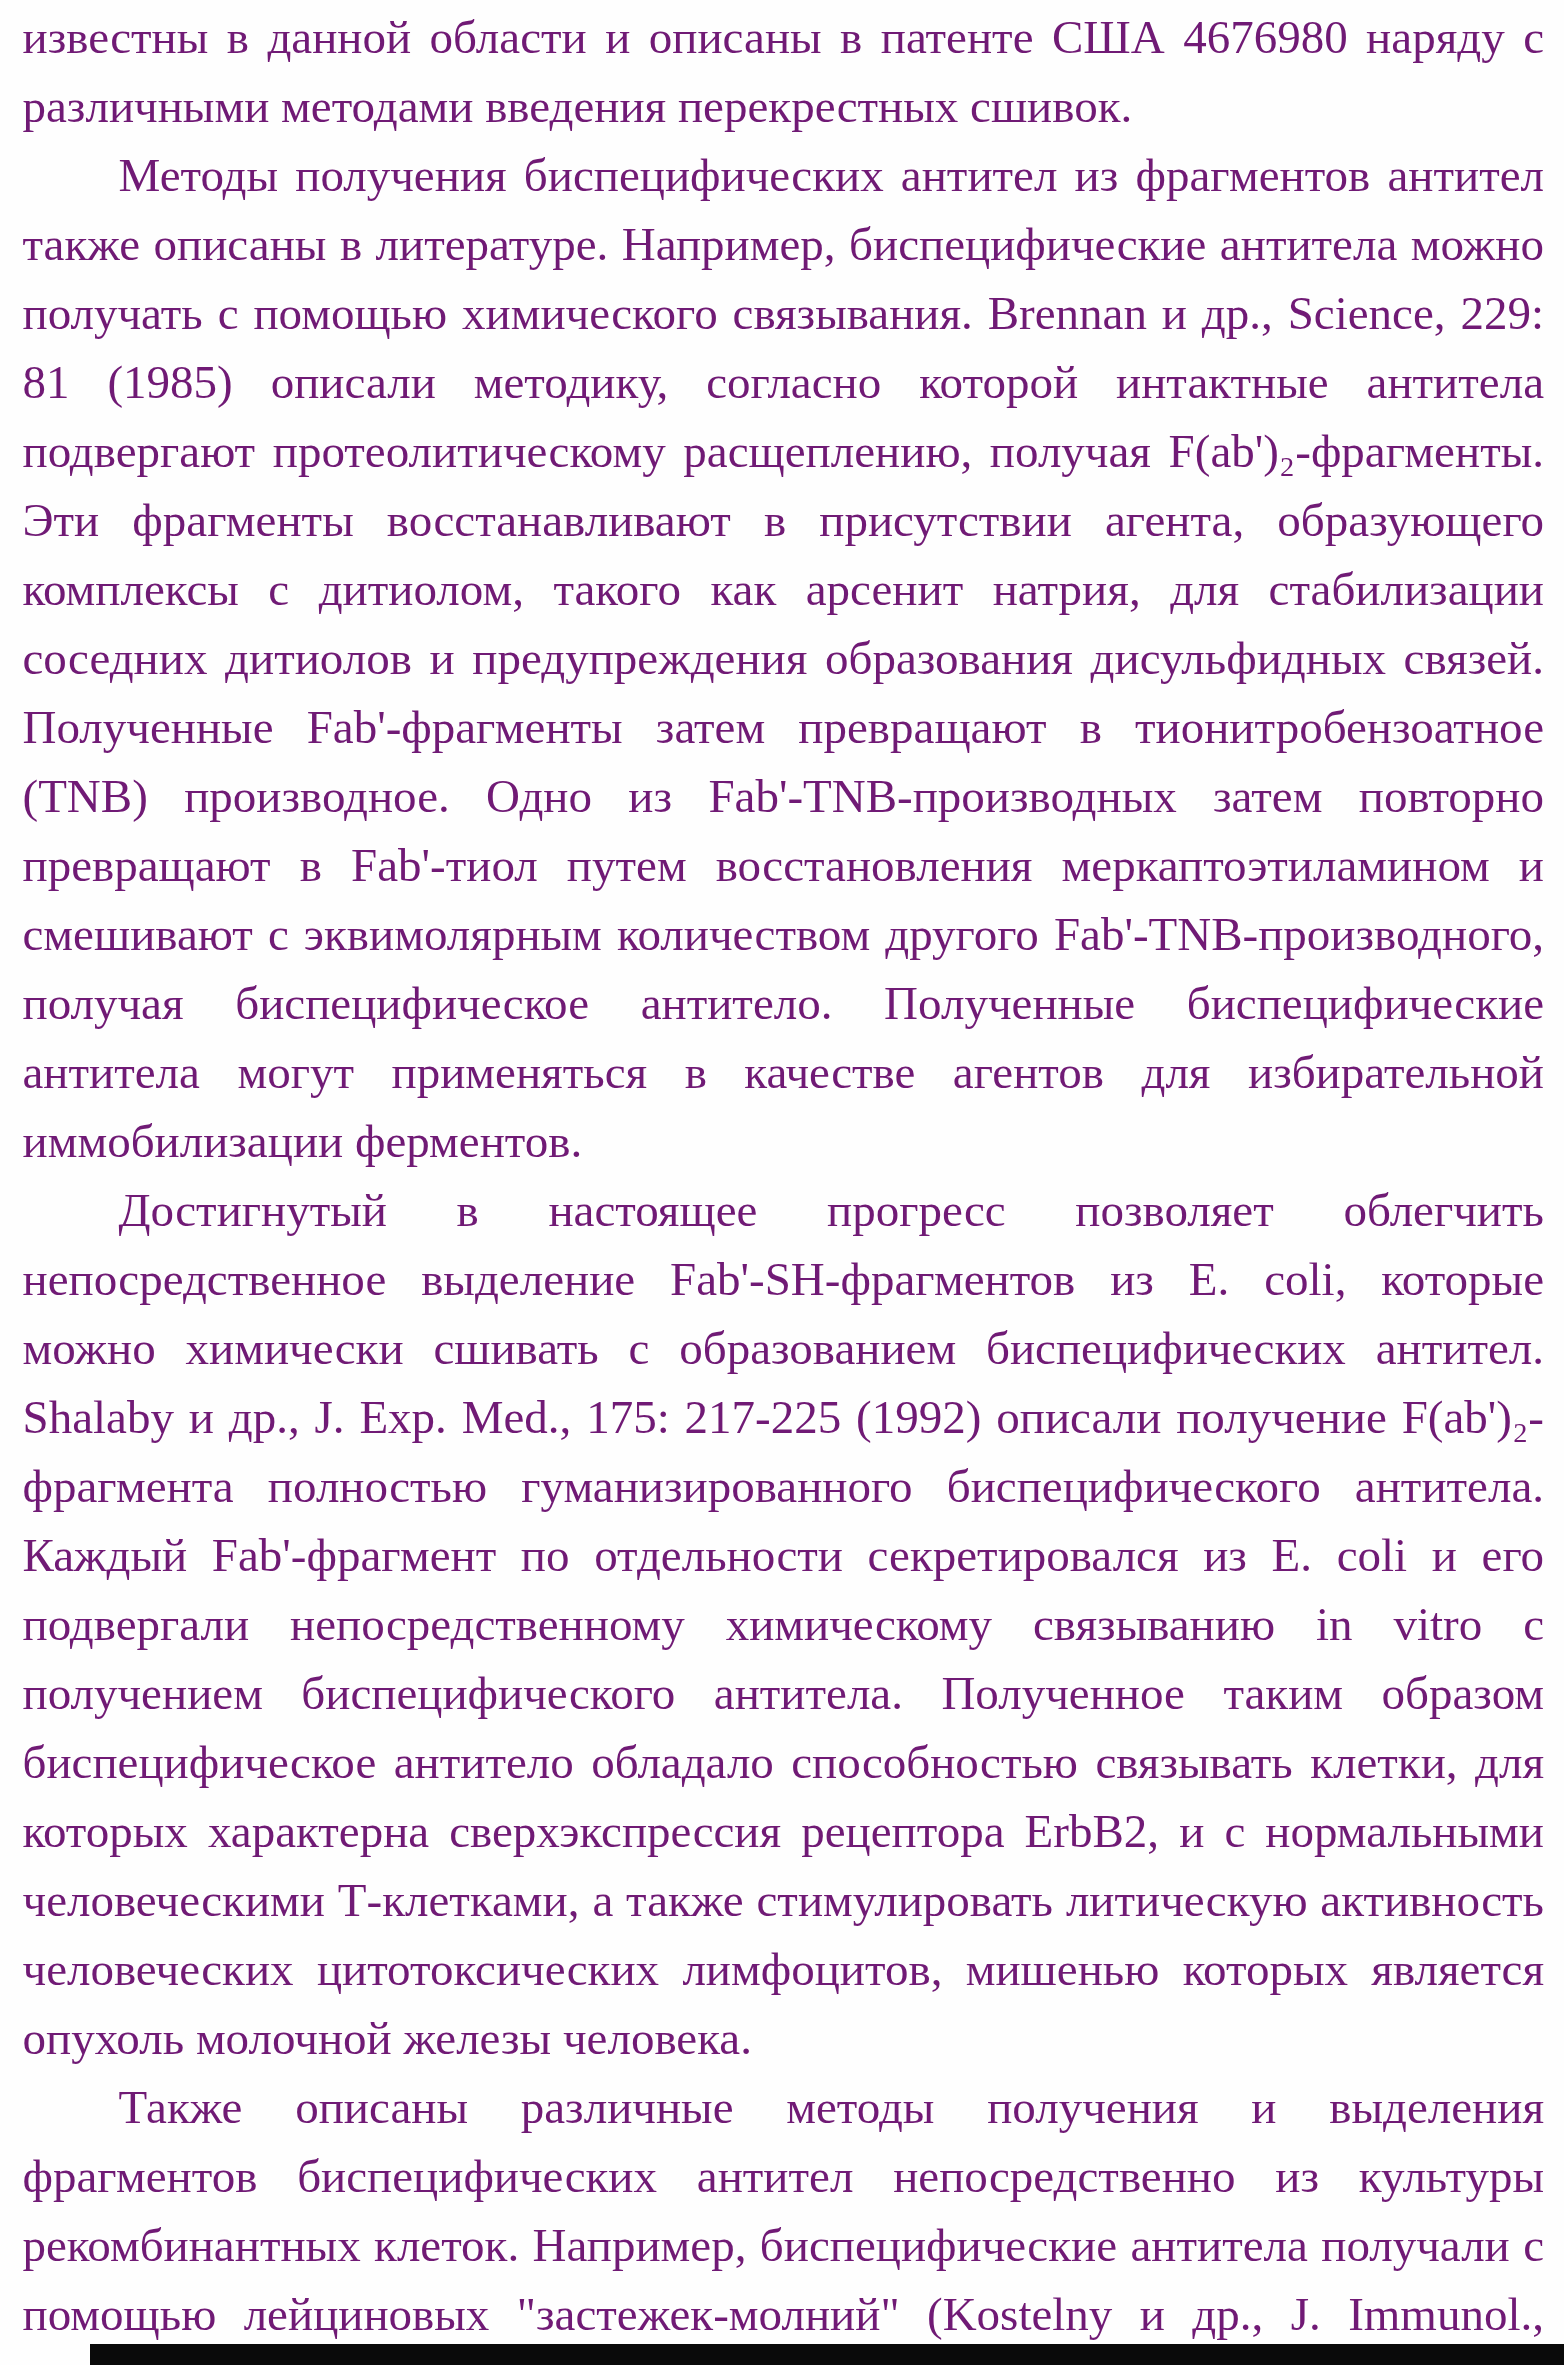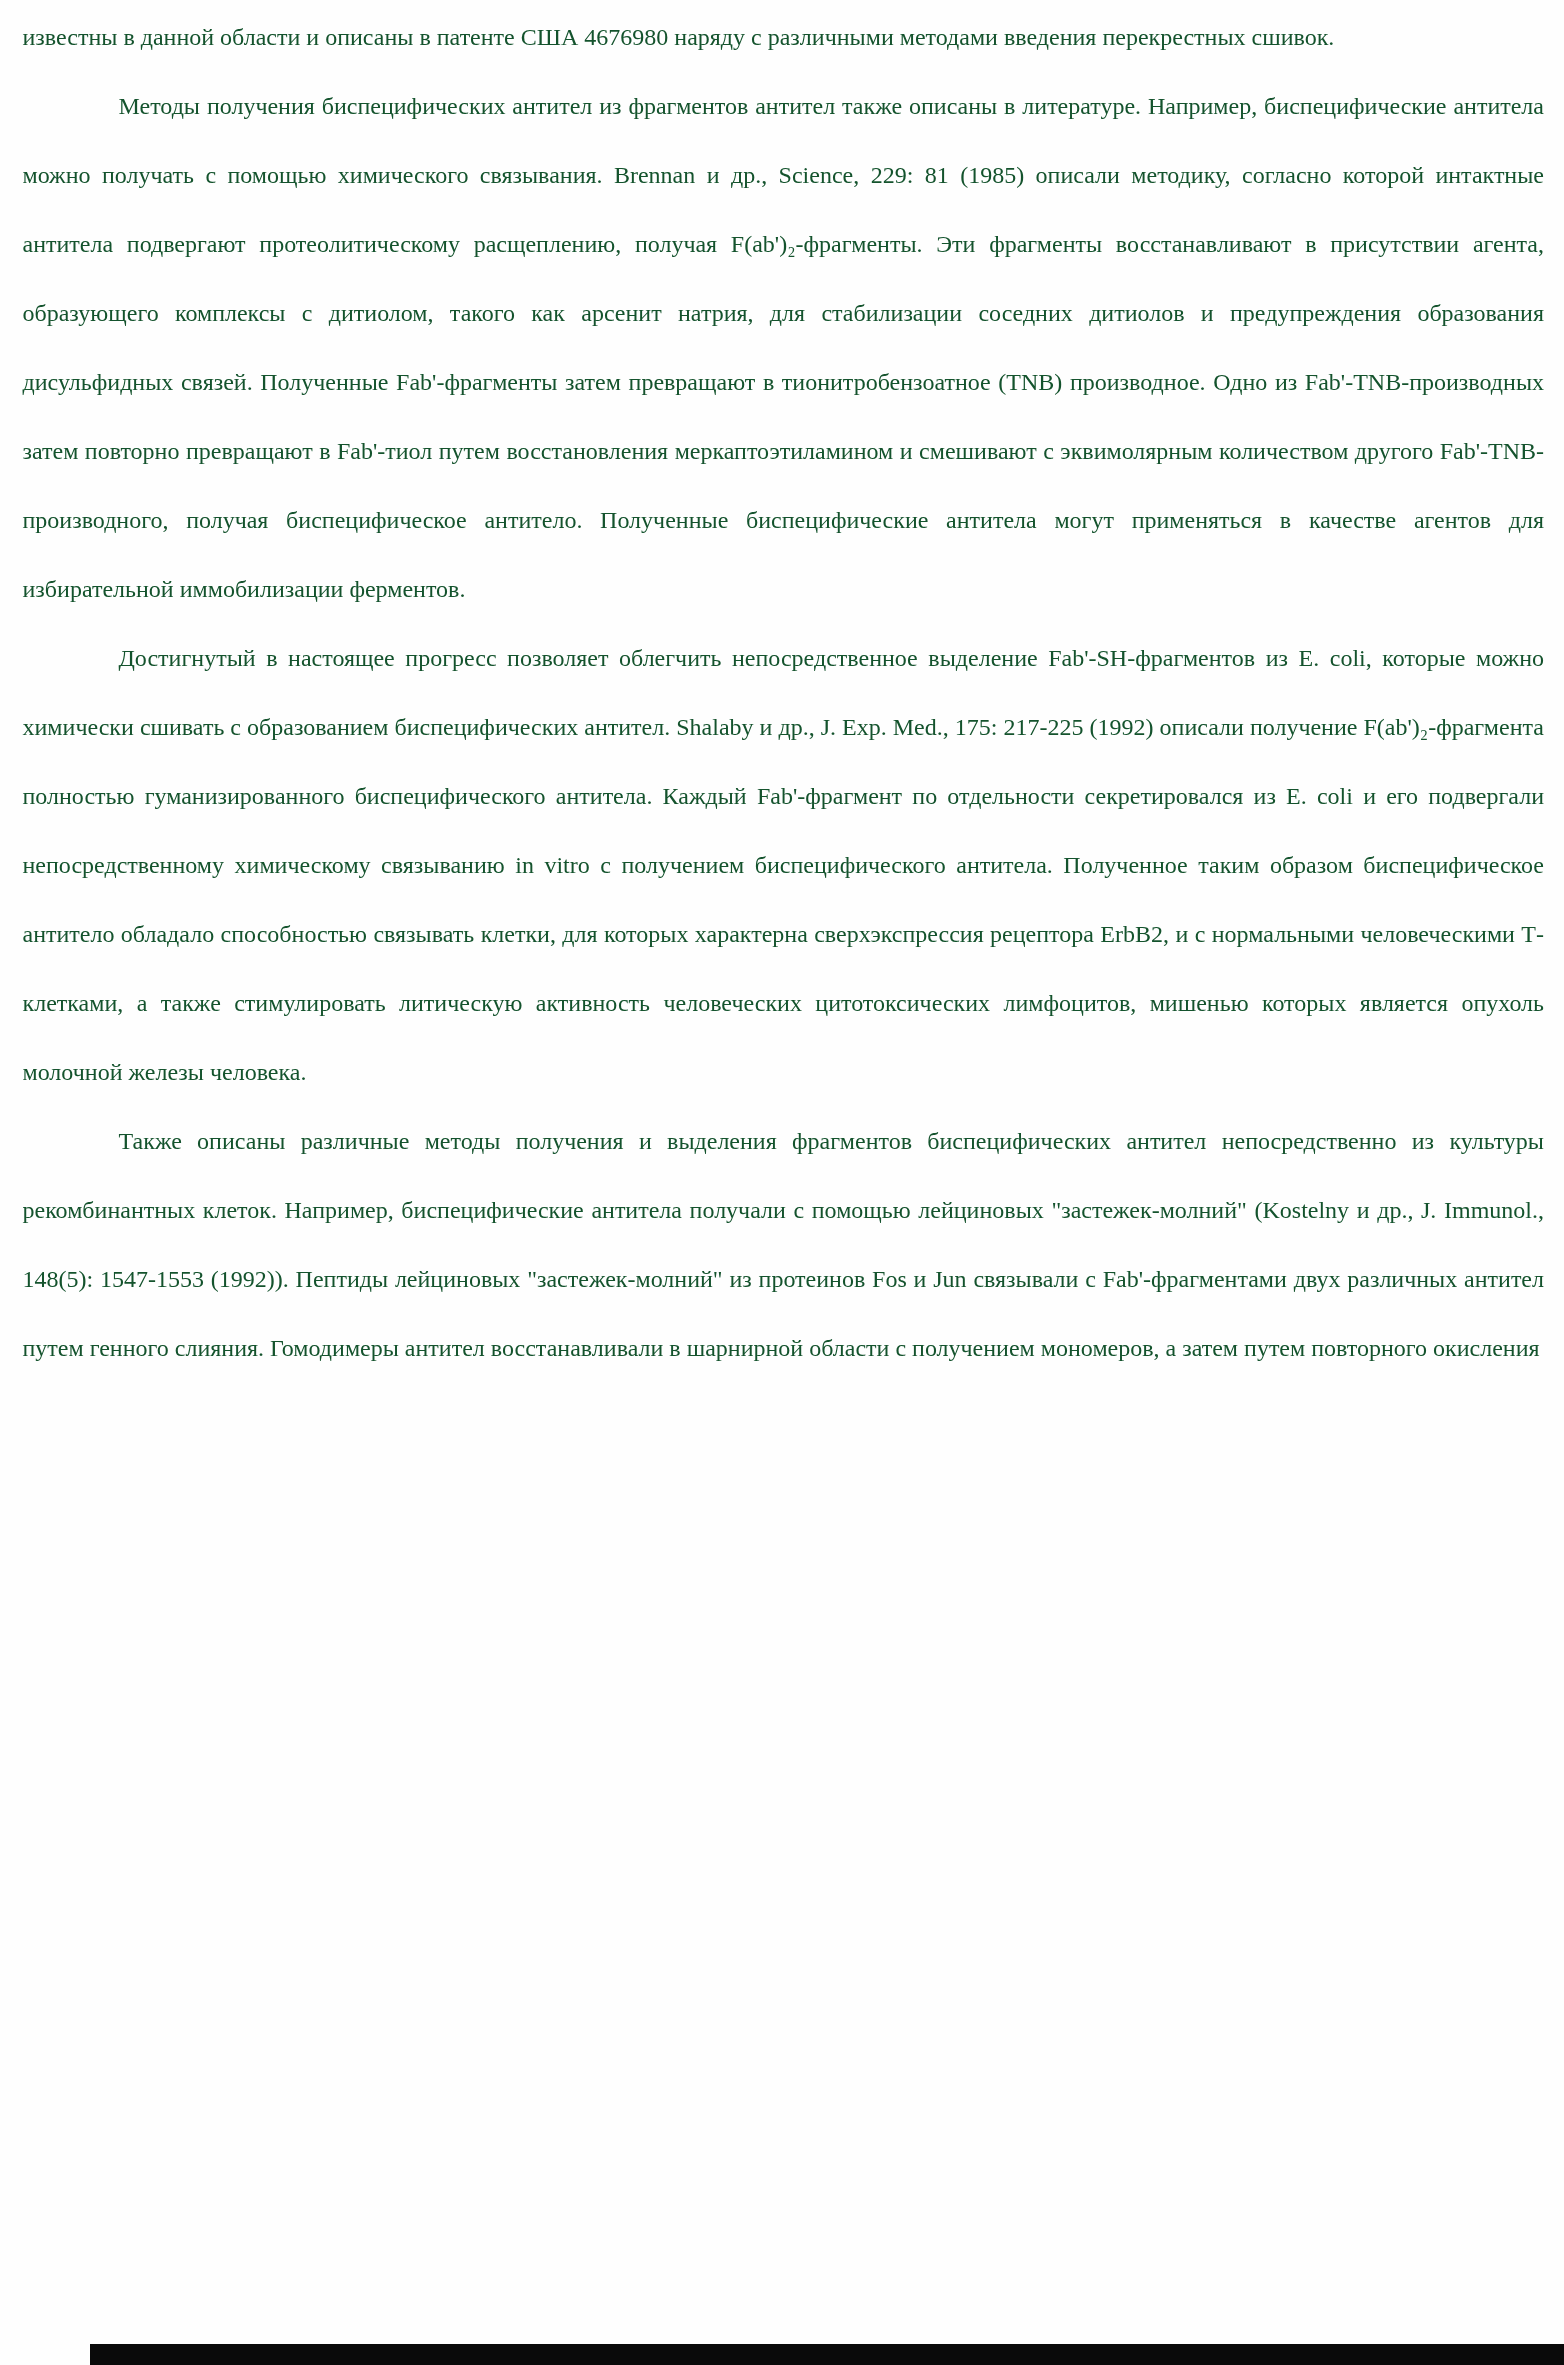--- a/index.html
+++ b/index.html
@@ -9,23 +9,23 @@
   }
   .page {
     position: relative;
     box-sizing: border-box;
     width: 1565px;
     height: 2366px;
     background: #fefefe;
     overflow: hidden;
     padding: 3.2px 21px 0 22.5px;
     font-family: "Liberation Serif", serif;
-    font-size: 24px;
+    font-size: 47px;
     line-height: 69px;
-    color: #14532d;
+    color: #701a75;
   }
   .para {
     margin: 0;
     text-align: justify;
   }
   .para.indent {
     text-indent: 96px;
   }
   .scan-bar {
     position: absolute;

